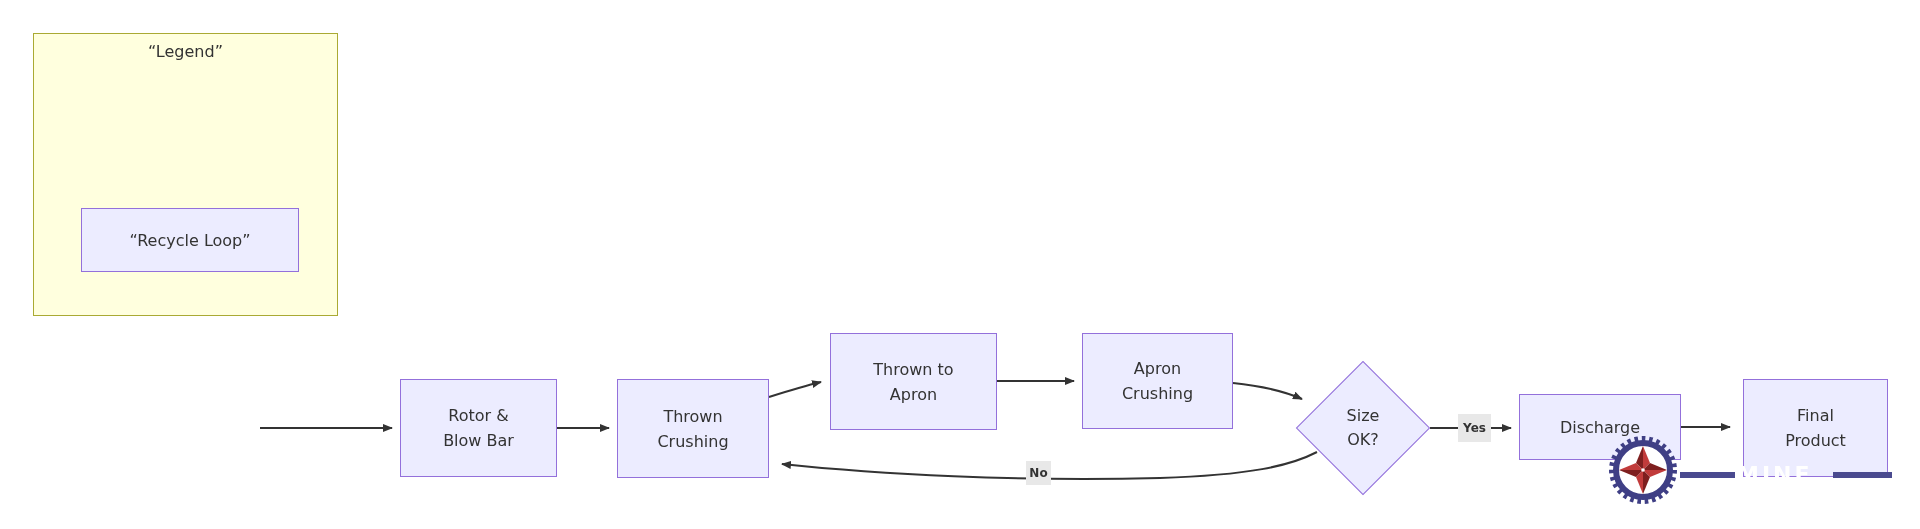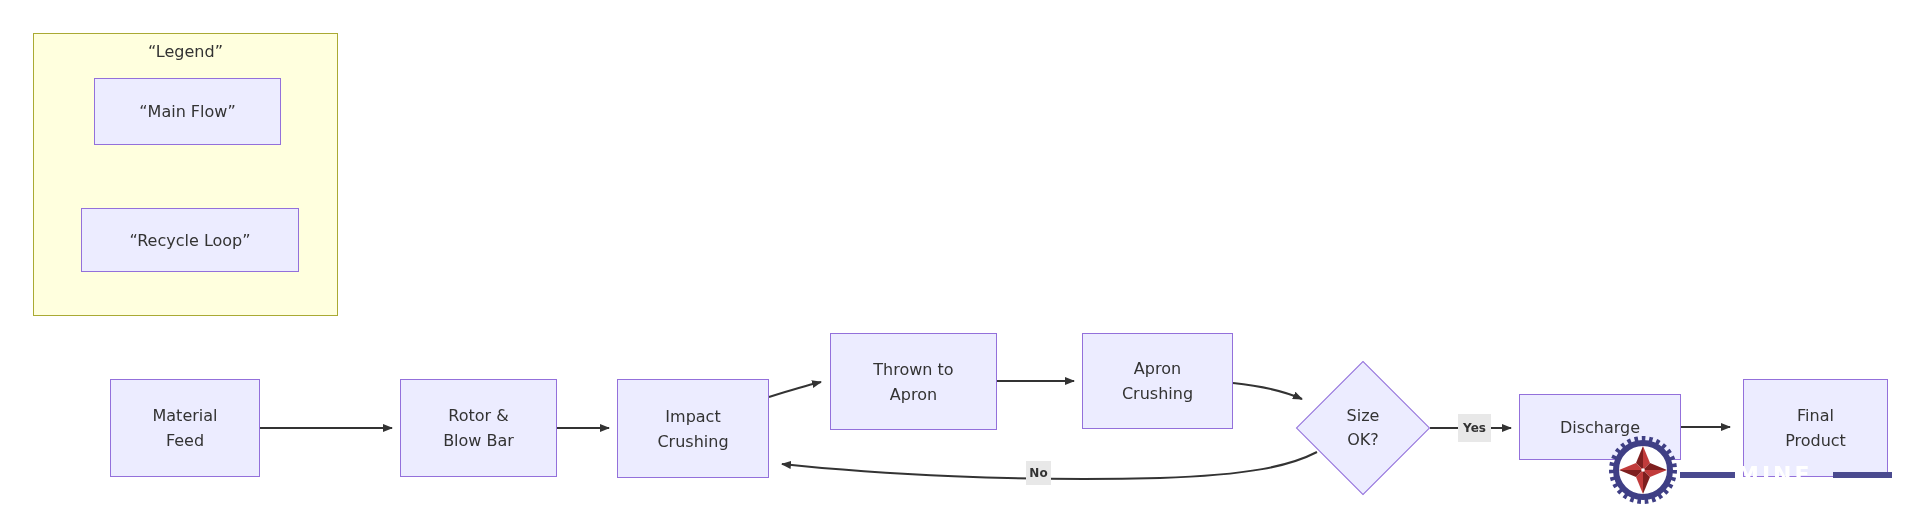--- a/index.html
+++ b/index.html
@@ -64,38 +64,31 @@
     <path class="edge" d="M 769 397 C 791 390, 804 386, 821 382" marker-end="url(#arrow)"></path>
     <path class="edge" d="M 997 381 L 1074 381" marker-end="url(#arrow)"></path>
     <path class="edge" d="M 1233 383 C 1262 386, 1286 392, 1302 399" marker-end="url(#arrow)"></path>
     <path class="edge" d="M 1430 428 L 1511 428" marker-end="url(#arrow)"></path>
     <path class="edge" d="M 1681 427 L 1730 427" marker-end="url(#arrow)"></path>
     <path class="edge" d="M 1317 452 C 1290 466, 1250 475, 1160 478 C 1020 482, 876 474, 782 464" marker-end="url(#arrow)"></path>
   </svg>
 
   <div class="legend">
     <div class="legend-title">“Legend”</div>
-    <div class="legend-node lg-main">
-      <span>“Main Flow”</span>
-    </div>
     <div class="legend-node lg-recycle">
       <span>“Recycle Loop”</span>
     </div>
   </div>
 
-  <div class="node n-material">
-    <div>Material</div>
-    <div>Feed</div>
-  </div>
   <div class="node n-rotor">
     <div>Rotor &amp;</div>
     <div>Blow Bar</div>
   </div>
   <div class="node n-impact">
-    <div>Impact</div>
+    <div>Thrown</div>
     <div>Crushing</div>
   </div>
   <div class="node n-thrown">
     <div>Thrown to</div>
     <div>Apron</div>
   </div>
   <div class="node n-apron">
     <div>Apron</div>
     <div>Crushing</div>
   </div>

